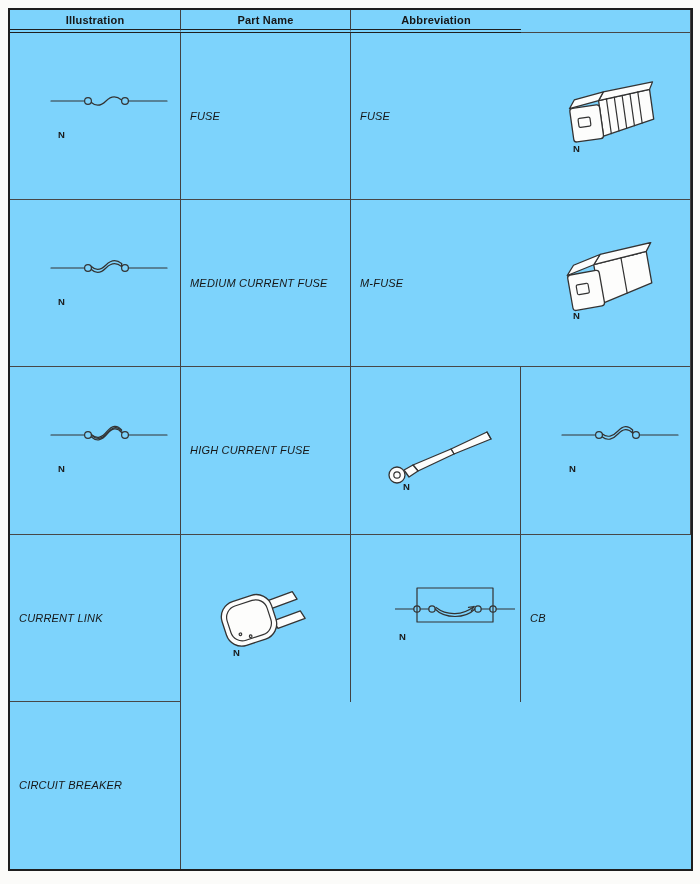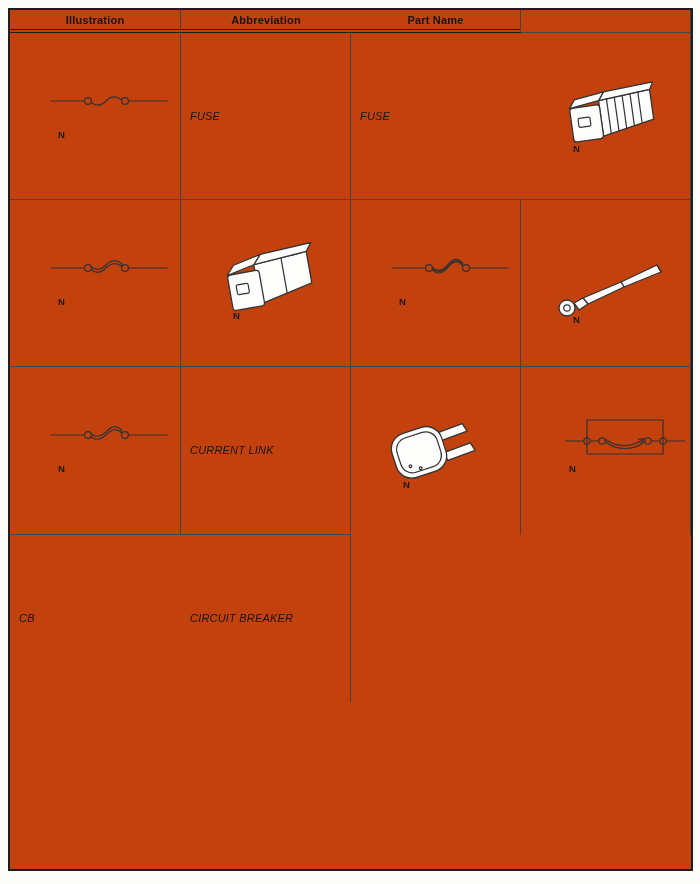--- a/index.html
+++ b/index.html
@@ -8,21 +8,21 @@
     background: #fbfbf9;
     font-family: "Liberation Sans", sans-serif;
     color: #161616;
     position: relative;
     overflow: hidden;
   }
   .doc-table {
     position: absolute; left: 8px; top: 8px;
     width: 685px; height: 863px;
     border: 2px solid #1e1e1e;
-    background: #c2410c;
+    background: #7dd3fc;
     display: grid;
     grid-template-columns: 171px 170px 170px 1fr;
     grid-template-rows: 23px repeat(5, 1fr);
     box-sizing: border-box;
   }
   .cell {
     position: relative;
     box-sizing: border-box;
     border-right: 1px solid #424242;
     border-bottom: 1px solid #474747;
@@ -51,22 +51,22 @@
   .stroke { fill: none; stroke: #333; stroke-width: 1.2; stroke-linejoin: round; stroke-linecap: round; }
   .fillw  { fill: #fdfdfc; stroke: #333; stroke-width: 1.3; stroke-linejoin: round; }
   svg { display: block; }
 </style>
 </head>
 <body>
 
 <div class="doc-table">
 
   <div class="cell hcell">Illustration</div>
+  <div class="cell hcell">Part Name</div>
   <div class="cell hcell last-col">Abbreviation</div>
-  <div class="cell hcell">Part Name</div>
 
   <div class="cell">
     <svg class="art" style="left:28px; top:44px" width="124" height="78" viewBox="0 0 124 78">
       <g transform="rotate(-14 62 40)">
         <rect class="fillw" x="74" y="15" width="28" height="11" rx="2"></rect>
         <rect class="fillw" x="74" y="40" width="28" height="11" rx="2"></rect>
         <path class="fillw" d="M24 24 L33 13 L78 13 L69 24 Z"></path>
         <rect class="fillw" x="18" y="24" width="54" height="34" rx="7"></rect>
         <line class="stroke" x1="45" y1="24" x2="45" y2="58"></line>
         <rect class="stroke" x="24" y="30" width="10" height="5" rx="2.5"></rect>
@@ -108,20 +108,22 @@
       <line class="stroke" x1="1" y1="13" x2="34" y2="13"></line>
       <circle class="stroke" cx="38" cy="13" r="3.4"></circle>
       <path class="stroke" d="M41.4 14.5 C46 19 51 18 56 13 C61 8 66 7 71.6 11.5"></path>
       <path class="stroke" d="M41.4 11.5 C46 16 51 15 56 10 C61 5 66 4 71.6 8.5"></path>
       <path class="stroke" d="M71.6 8.5 L71.6 11.5"></path>
       <circle class="stroke" cx="75" cy="13" r="3.4"></circle>
       <line class="stroke" x1="78.4" y1="13" x2="117" y2="13"></line>
     </svg>
     <span class="n-label" style="left:48px; top:96px">N</span>
   </div>
+  <div class="cell text-cell">MEDIUM CURRENT FUSE</div>
+  <div class="cell text-cell last-col">M-FUSE</div>
 
   <div class="cell">
     <svg class="art" style="left:28px; top:42px" width="124" height="78" viewBox="0 0 124 78">
       <g transform="rotate(-10 62 40)">
         <path class="fillw" d="M48 20 L102 16 L102 48 L48 60 Z"></path>
         <path class="fillw" d="M86 17.2 L86 12 L96 11.3 L96 16.5 Z"></path>
         <path class="fillw" d="M48 20 L56 11 L108 8 L102 16 Z"></path>
         <line class="stroke" x1="76" y1="17.9" x2="76" y2="53.8"></line>
         <rect class="fillw" x="20" y="26" width="32" height="36" rx="3"></rect>
         <path class="fillw" d="M20 26 L28 17 L56 11 L48 20 Z"></path>
@@ -135,20 +137,21 @@
       <line class="stroke" x1="1" y1="13" x2="34" y2="13"></line>
       <circle class="stroke" cx="38" cy="13" r="3.4"></circle>
       <path class="stroke" d="M41.4 15 C47 20 52 18 57 12 C62 6 67 5 71.6 10.5"></path>
       <path class="stroke" d="M41.4 12.5 C47 17.5 52 15.5 57 9.5 C62 3.5 67 2.5 71.6 8"></path>
       <path class="stroke" d="M42.5 14 C48 18.5 53 16.5 58 10.5 C63 4.5 67.5 4 71.8 9.2"></path>
       <circle class="stroke" cx="75" cy="13" r="3.4"></circle>
       <line class="stroke" x1="78.4" y1="13" x2="117" y2="13"></line>
     </svg>
     <span class="n-label" style="left:48px; top:96px">N</span>
   </div>
+  <div class="cell text-cell">HIGH CURRENT FUSE</div>
 
   <div class="cell">
     <svg class="art" style="left:28px; top:48px" width="124" height="78" viewBox="0 0 124 78">
       <path class="fillw" d="M72 34 L108 17 L112 24 L75 39 Z"></path>
       <path class="fillw" d="M34 50 L72 34 L75 39 L39 56 Z"></path>
       <path class="fillw" d="M25 55 L34 50 L39 56 L30 62 Z"></path>
       <circle class="fillw" cx="18" cy="60" r="8"></circle>
       <circle class="stroke" cx="18" cy="60" r="3.2"></circle>
       <line class="stroke" x1="108" y1="17" x2="112" y2="24"></line>
     </svg>

